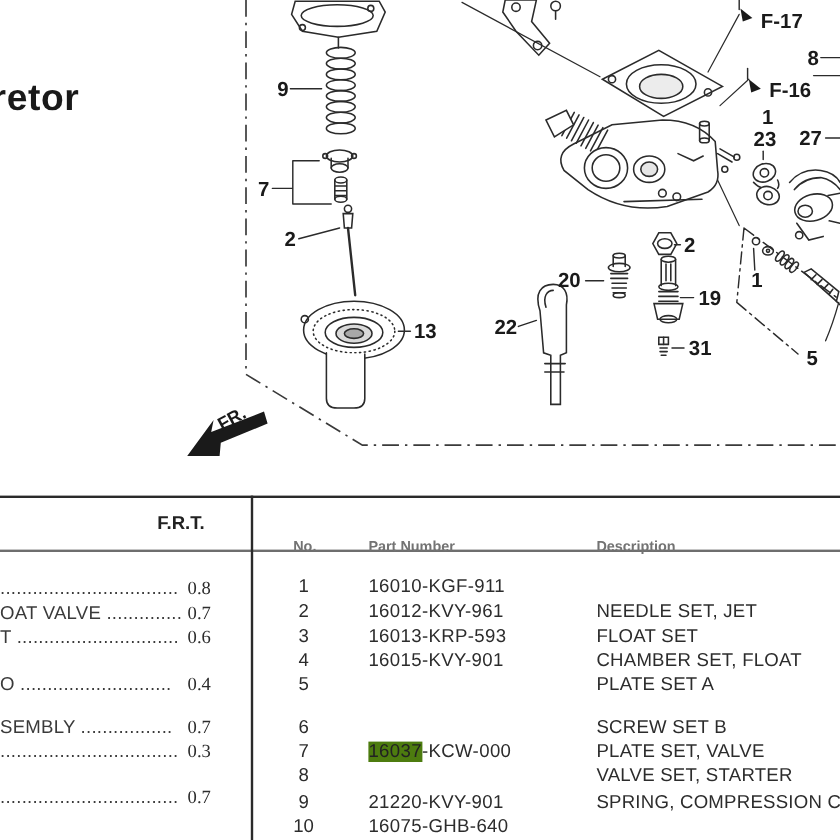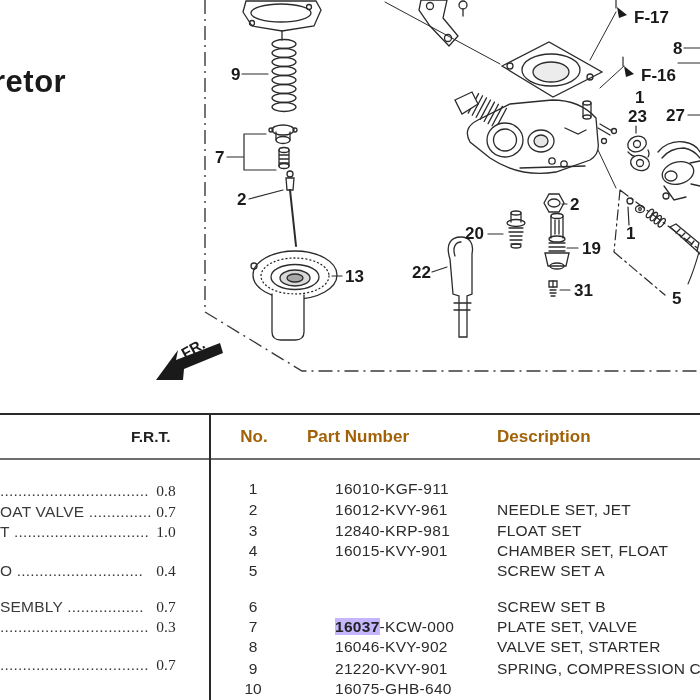--- a/index.html
+++ b/index.html
@@ -14,30 +14,30 @@
   .hline-head{position:absolute;left:0;top:458px;width:700px;height:1.6px;background:#6e6e6e;}
   .vline{position:absolute;left:209px;top:413px;width:2.2px;height:287px;background:#2a2a2a;}
   
   .frt-header{position:absolute;left:131px;top:427px;width:60px;height:20px;line-height:20px;
     text-align:left;font-weight:bold;font-size:15.5px;color:#222;}
   .frt-row{position:absolute;left:0;height:20px;line-height:20px;font-size:15.5px;}
   .frt-text{position:absolute;left:0;top:0;width:153px;overflow:hidden;white-space:nowrap;
     color:#3a3a3a;letter-spacing:0.2px;}
   .frt-val{position:absolute;left:146px;top:0;width:40px;text-align:center;color:#2c2c2c;font-family:Liberation Serif, serif;}
   
-  .pt-header{position:absolute;top:427px;height:20px;line-height:20px;font-weight:bold;
-    font-size:17px;color:#a16207;}
+  .pt-header{position:absolute;top:445px;height:20px;line-height:20px;font-weight:bold;
+    font-size:12px;color:#737373;}
   .pt-h-no{left:238px;width:32px;text-align:center;}
   .pt-h-part{left:307px;}
   .pt-h-desc{left:497px;}
   .pt-row{position:absolute;left:0;top:0;width:700px;height:20px;line-height:20px;font-size:15.5px;}
   .pt-no{position:absolute;left:238px;width:30px;text-align:center;color:#2c2c2c;}
-  .pt-part{position:absolute;left:307px;white-space:nowrap;color:#2c2c2c;letter-spacing:0.3px;margin-left:28px;}
+  .pt-part{position:absolute;left:307px;white-space:nowrap;color:#2c2c2c;letter-spacing:0.3px;}
   .pt-desc{position:absolute;left:497px;white-space:nowrap;color:#2c2c2c;letter-spacing:0.2px;}
-  .hl{background:#c4b5fd;color:#222;font-weight:bold;}
+  .hl{background:#4d7c0f;color:#222;}
 </style>
 </head>
 <body>
 
 <svg id="diagram" width="700" height="414" viewBox="0 0 700 414">
 
   <g stroke="#3a3a3a" stroke-width="1.4" fill="none" stroke-dasharray="14 5 2 5">
     <path d="M205,0 V312 L302,371 H700"></path>
   </g>
 
@@ -258,21 +258,21 @@
   <div class="frt-row" style="top:481px">
     <span class="frt-text">.................................</span>
     <span class="frt-val">0.8</span>
   </div>
   <div class="frt-row" style="top:502px">
     <span class="frt-text">OAT VALVE ..............</span>
     <span class="frt-val">0.7</span>
   </div>
   <div class="frt-row" style="top:522px">
     <span class="frt-text">T ..............................</span>
-    <span class="frt-val">1.0</span>
+    <span class="frt-val">0.6</span>
   </div>
   <div class="frt-row" style="top:561px">
     <span class="frt-text">O ............................</span>
     <span class="frt-val">0.4</span>
   </div>
   <div class="frt-row" style="top:597px">
     <span class="frt-text">SEMBLY .................</span>
     <span class="frt-val">0.7</span>
   </div>
   <div class="frt-row" style="top:617px">
@@ -294,44 +294,43 @@
     <span class="pt-no">1</span>
     <span class="pt-part">16010-KGF-911</span>
   </div>
   <div class="pt-row" style="top:500px">
     <span class="pt-no">2</span>
     <span class="pt-part">16012-KVY-961</span>
     <span class="pt-desc">NEEDLE SET, JET</span>
   </div>
   <div class="pt-row" style="top:521px">
     <span class="pt-no">3</span>
-    <span class="pt-part">12840-KRP-981</span>
+    <span class="pt-part">16013-KRP-593</span>
     <span class="pt-desc">FLOAT SET</span>
   </div>
   <div class="pt-row" style="top:541px">
     <span class="pt-no">4</span>
     <span class="pt-part">16015-KVY-901</span>
     <span class="pt-desc">CHAMBER SET, FLOAT</span>
   </div>
   <div class="pt-row" style="top:561px">
     <span class="pt-no">5</span>
-    <span class="pt-desc">SCREW SET A</span>
+    <span class="pt-desc">PLATE SET A</span>
   </div>
   <div class="pt-row" style="top:597px">
     <span class="pt-no">6</span>
     <span class="pt-desc">SCREW SET B</span>
   </div>
   <div class="pt-row" style="top:617px">
     <span class="pt-no">7</span>
     <span class="pt-part"><span class="hl">16037</span><span>-KCW-000</span></span>
     <span class="pt-desc">PLATE SET, VALVE</span>
   </div>
   <div class="pt-row" style="top:637px">
     <span class="pt-no">8</span>
-    <span class="pt-part">16046-KVY-902</span>
     <span class="pt-desc">VALVE SET, STARTER</span>
   </div>
   <div class="pt-row" style="top:659px">
     <span class="pt-no">9</span>
     <span class="pt-part">21220-KVY-901</span>
     <span class="pt-desc">SPRING, COMPRESSION C</span>
   </div>
   <div class="pt-row" style="top:679px">
     <span class="pt-no">10</span>
     <span class="pt-part">16075-GHB-640</span>

